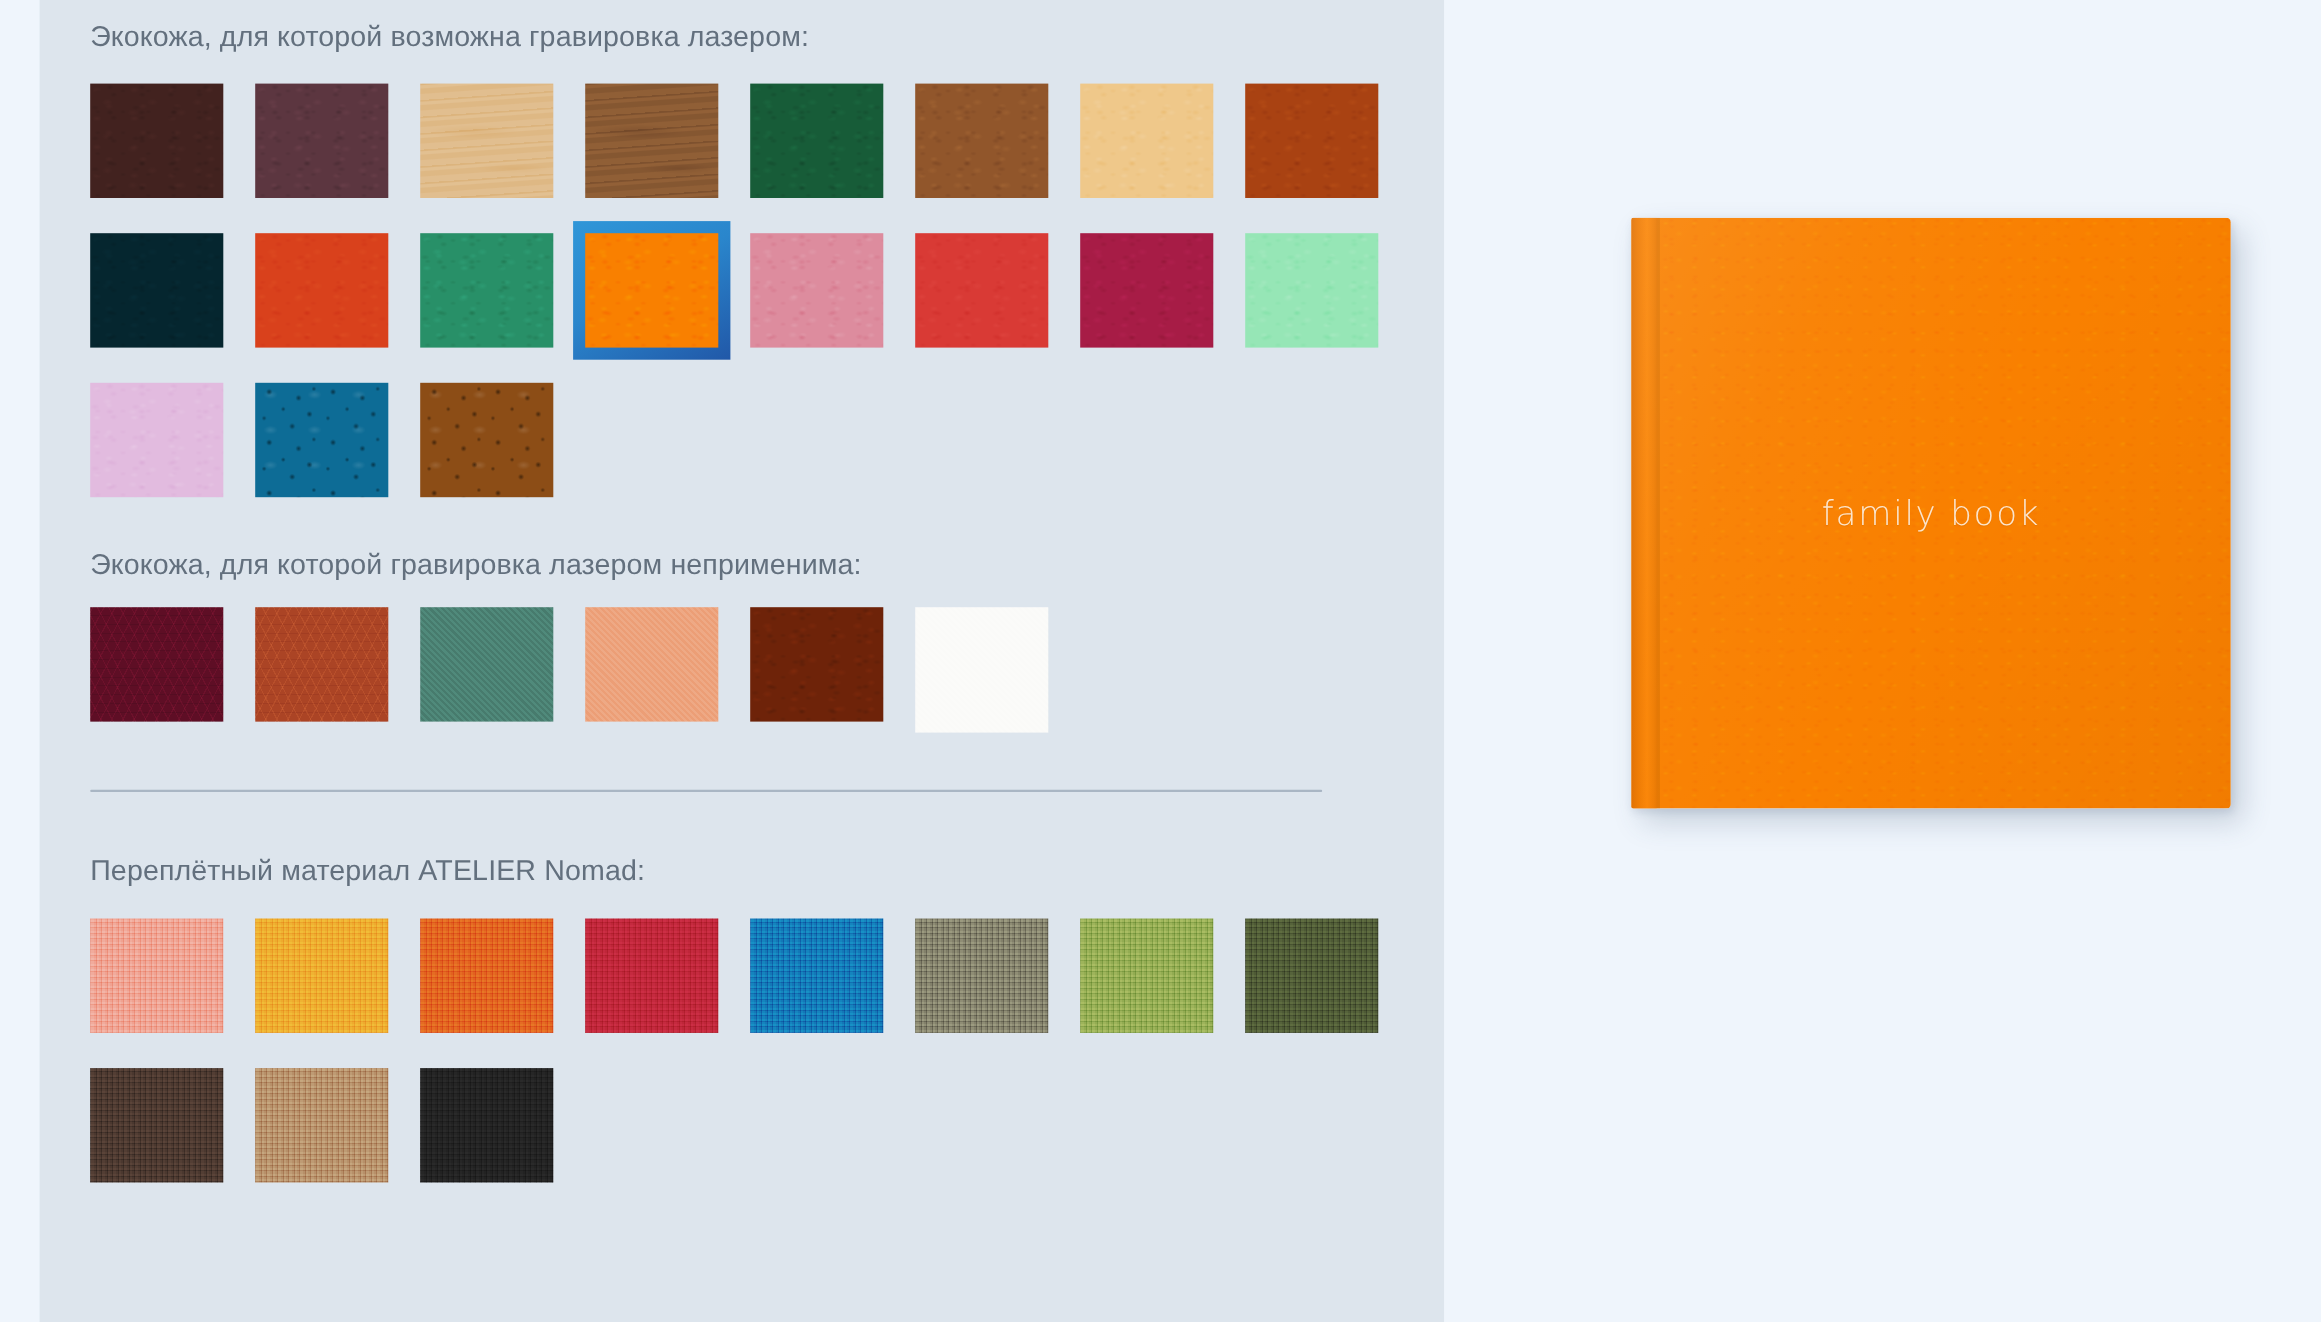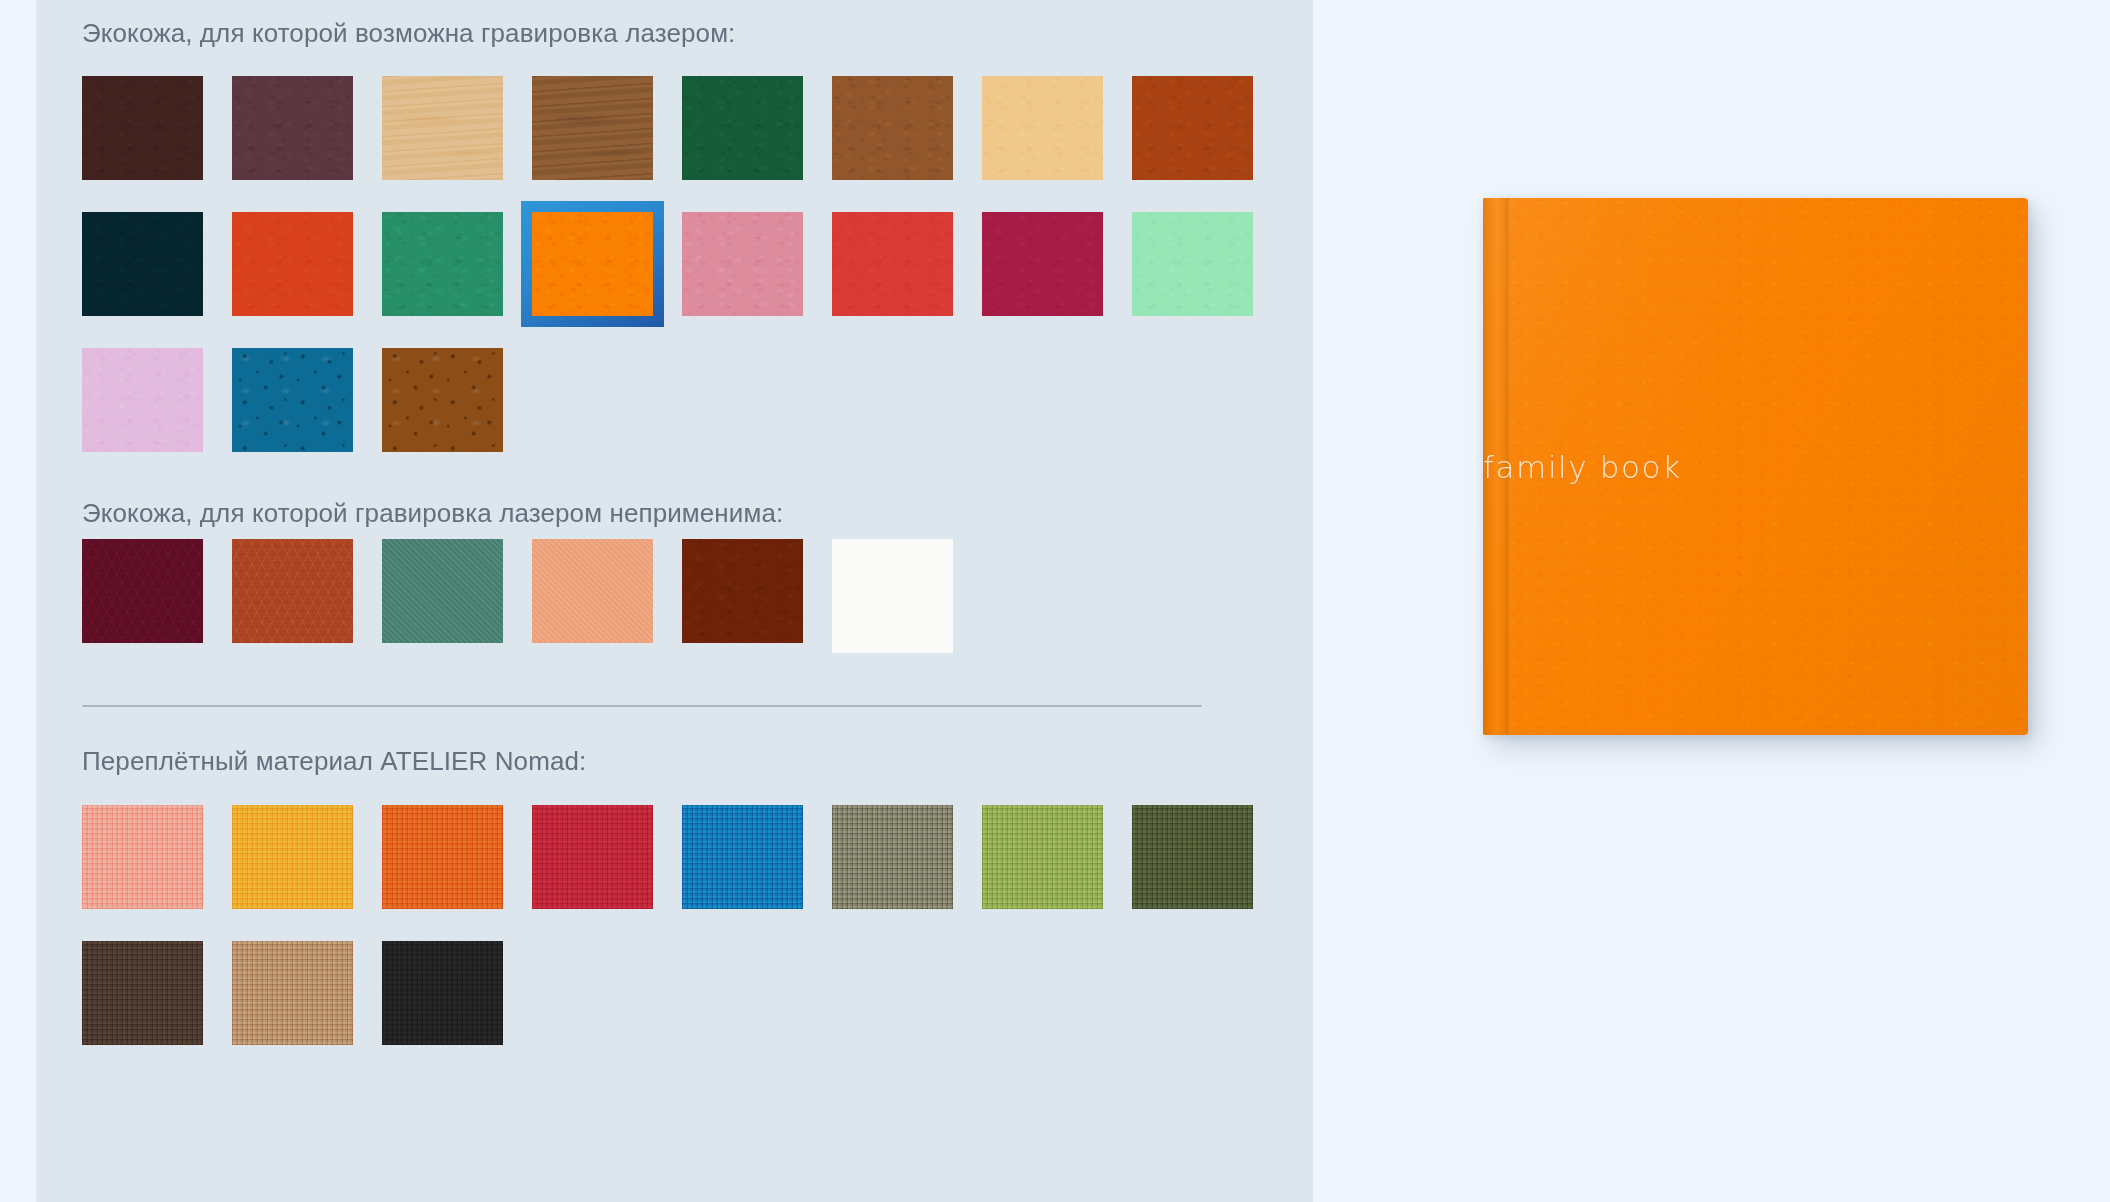--- a/index.html
+++ b/index.html
@@ -33,22 +33,22 @@
   
   .section-title {
     font-size:26px;
     color:#63707e;
     font-weight:400;
     letter-spacing:.1px;
     white-space:nowrap;
   }
   .section { margin-bottom:0; }
   .sec-1-title { margin-bottom:27px; }
-  .sec-2-title { margin-top:46px; margin-bottom:10px; }
-  .sec-3-title { margin-top:39px; margin-bottom:28px; }
+  .sec-2-title { margin-top:46px; margin-bottom:23px; }
+  .sec-3-title { margin-top:56px; margin-bottom:28px; }
 
   .divider {
     width:1120px;
     height:2px;
     background:#a9b6c4;
     margin-top:52px;
     border-radius:1px;
   }
 
   
@@ -231,20 +231,21 @@
       rgba(255,255,255,.03) 26%,
       rgba(255,255,255,0) 52%,
       rgba(0,0,0,.03) 100%);
     pointer-events:none;
   }
   .book-title {
     position:absolute;
     left:0; right:0;
     top:50%;
     transform:translateY(-50%);
+    text-align:center;
     color:rgba(255,255,255,.80);
     font-size:31px;
     font-weight:300;
     letter-spacing:1.6px;
     font-family:"DejaVu Sans", sans-serif;
     text-shadow:0 1px 1px rgba(0,0,0,.07);
     user-select:none;
   }
 </style>
 </head>

